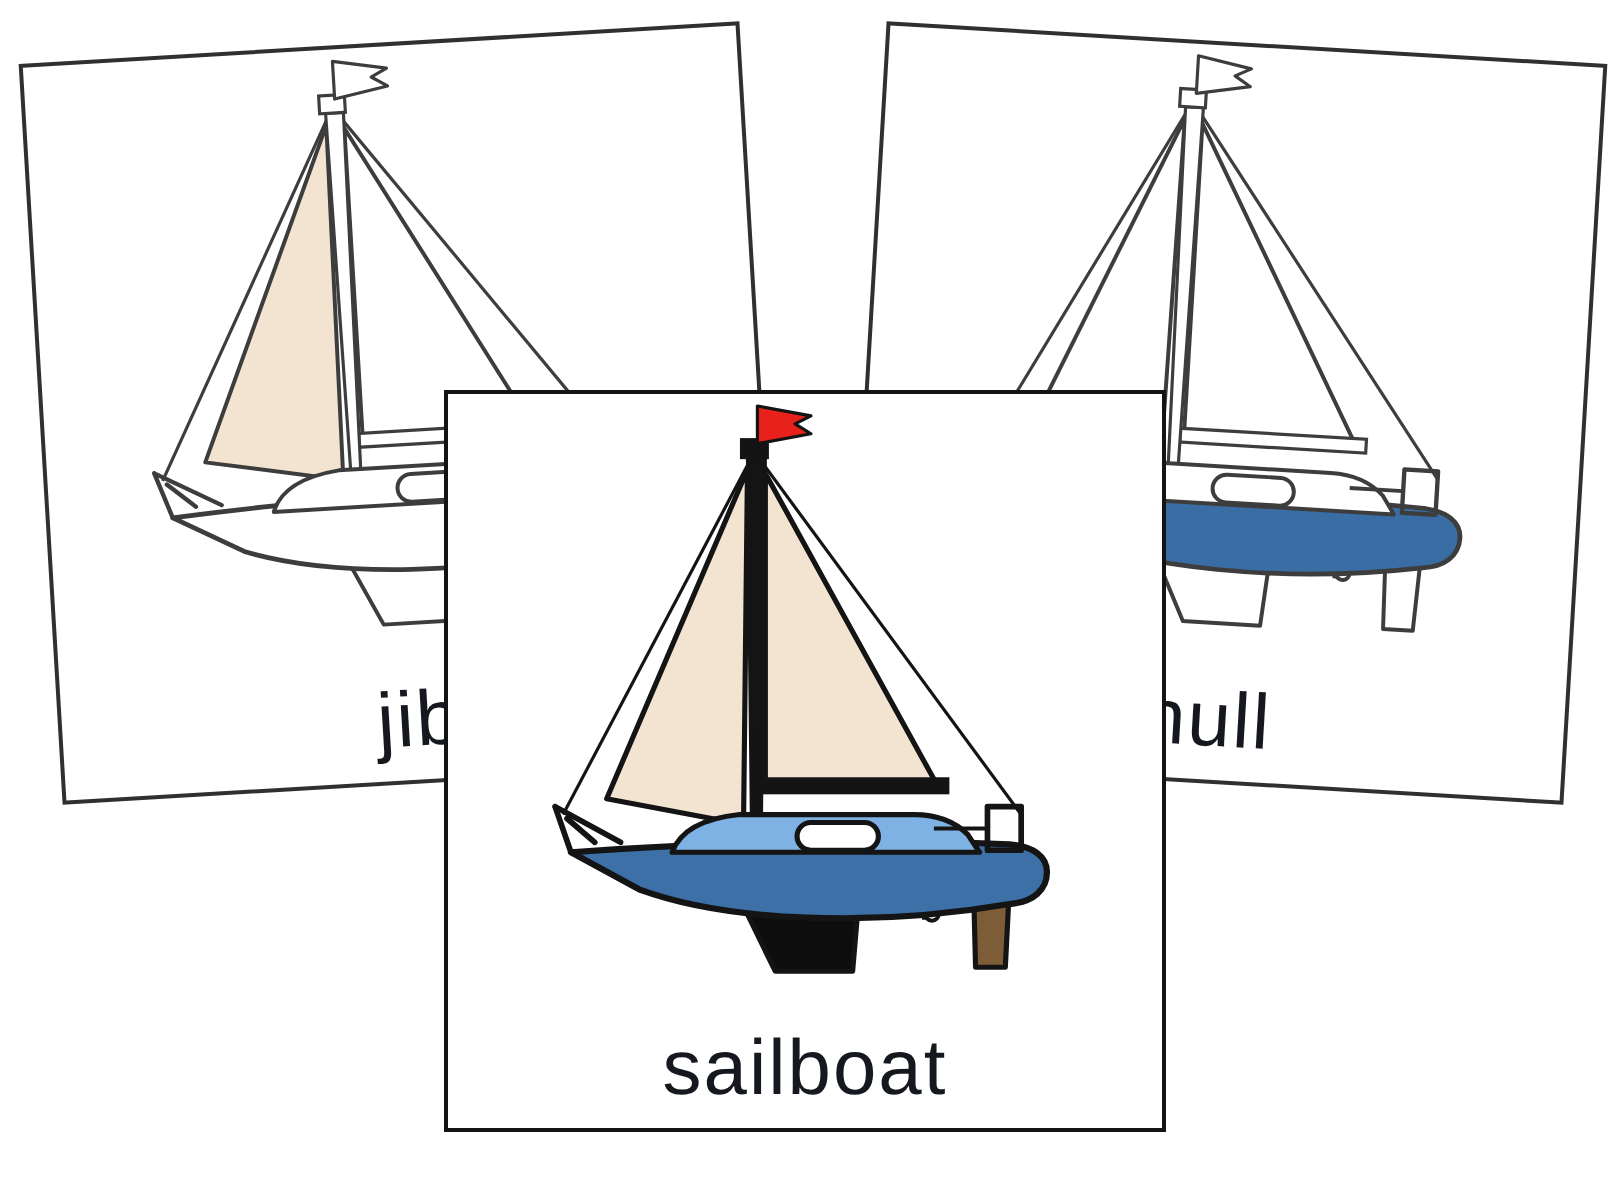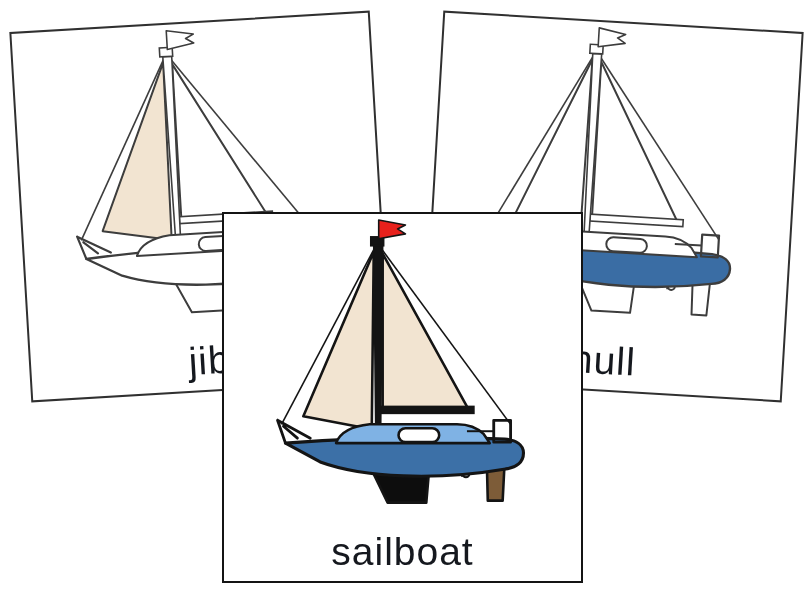--- a/index.html
+++ b/index.html
@@ -1,21 +1,21 @@
 <!DOCTYPE html>
 <html><head>
 <meta charset="utf-8">
 <style>
   html,body{margin:0;padding:0;background:#ffffff;}
   .stage{position:relative;width:804px;height:597px;background:#ffffff;overflow:hidden;
          font-family:"Liberation Sans",sans-serif;}
   .card{position:absolute;width:361px;height:371px;background:#ffffff;box-sizing:border-box;}
   .card-jib{left:20px;top:21px;transform:rotate(-3.4deg);border:2px solid #303030;z-index:1;}
   .card-hull{left:432px;top:21px;transform:rotate(3.4deg);border:2px solid #303030;z-index:1;}
-  .card-sailboat{left:222px;top:212px;border:2px solid #141414;z-index:3;}
+  .card-sailboat{left:222px;top:195px;border:2px solid #141414;z-index:3;}
   .boat-slot{position:absolute;left:0;top:0;width:100%;height:100%;}
   .boat-slot svg{display:block;width:100%;height:100%;}
   .card-label{position:absolute;left:0;right:0;top:318px;text-align:center;
               font-size:39px;line-height:1.0;letter-spacing:1px;color:#15181e;}
   
   .part-jib   {fill:var(--jib);    stroke:var(--line); stroke-width:var(--sw); stroke-linejoin:round;}
   .part-main  {fill:var(--main);   stroke:var(--line); stroke-width:var(--sw); stroke-linejoin:round;}
   .part-mast  {fill:var(--mast);   stroke:var(--line); stroke-width:1.6;}
   .part-boom  {fill:var(--boom);   stroke:var(--line); stroke-width:1.6;}
   .part-flag  {fill:var(--flag);   stroke:var(--line); stroke-width:1.6; stroke-linejoin:round;}

